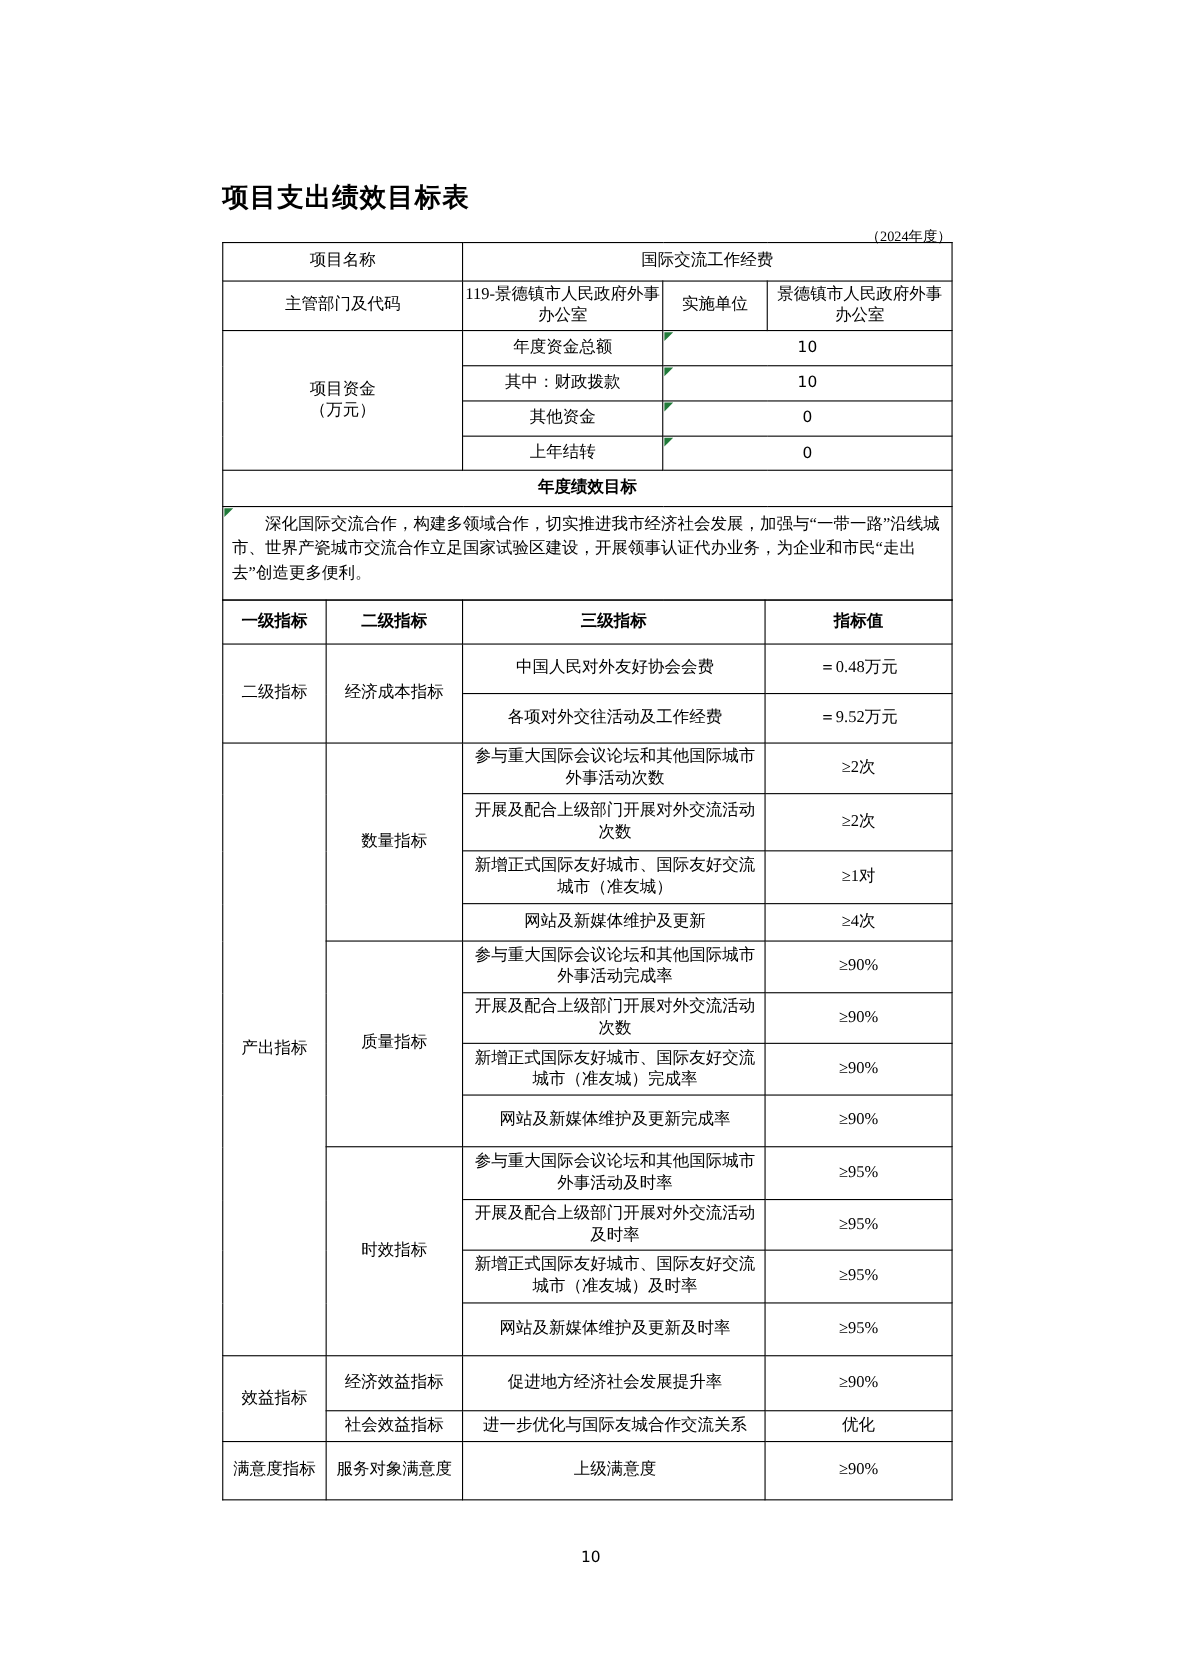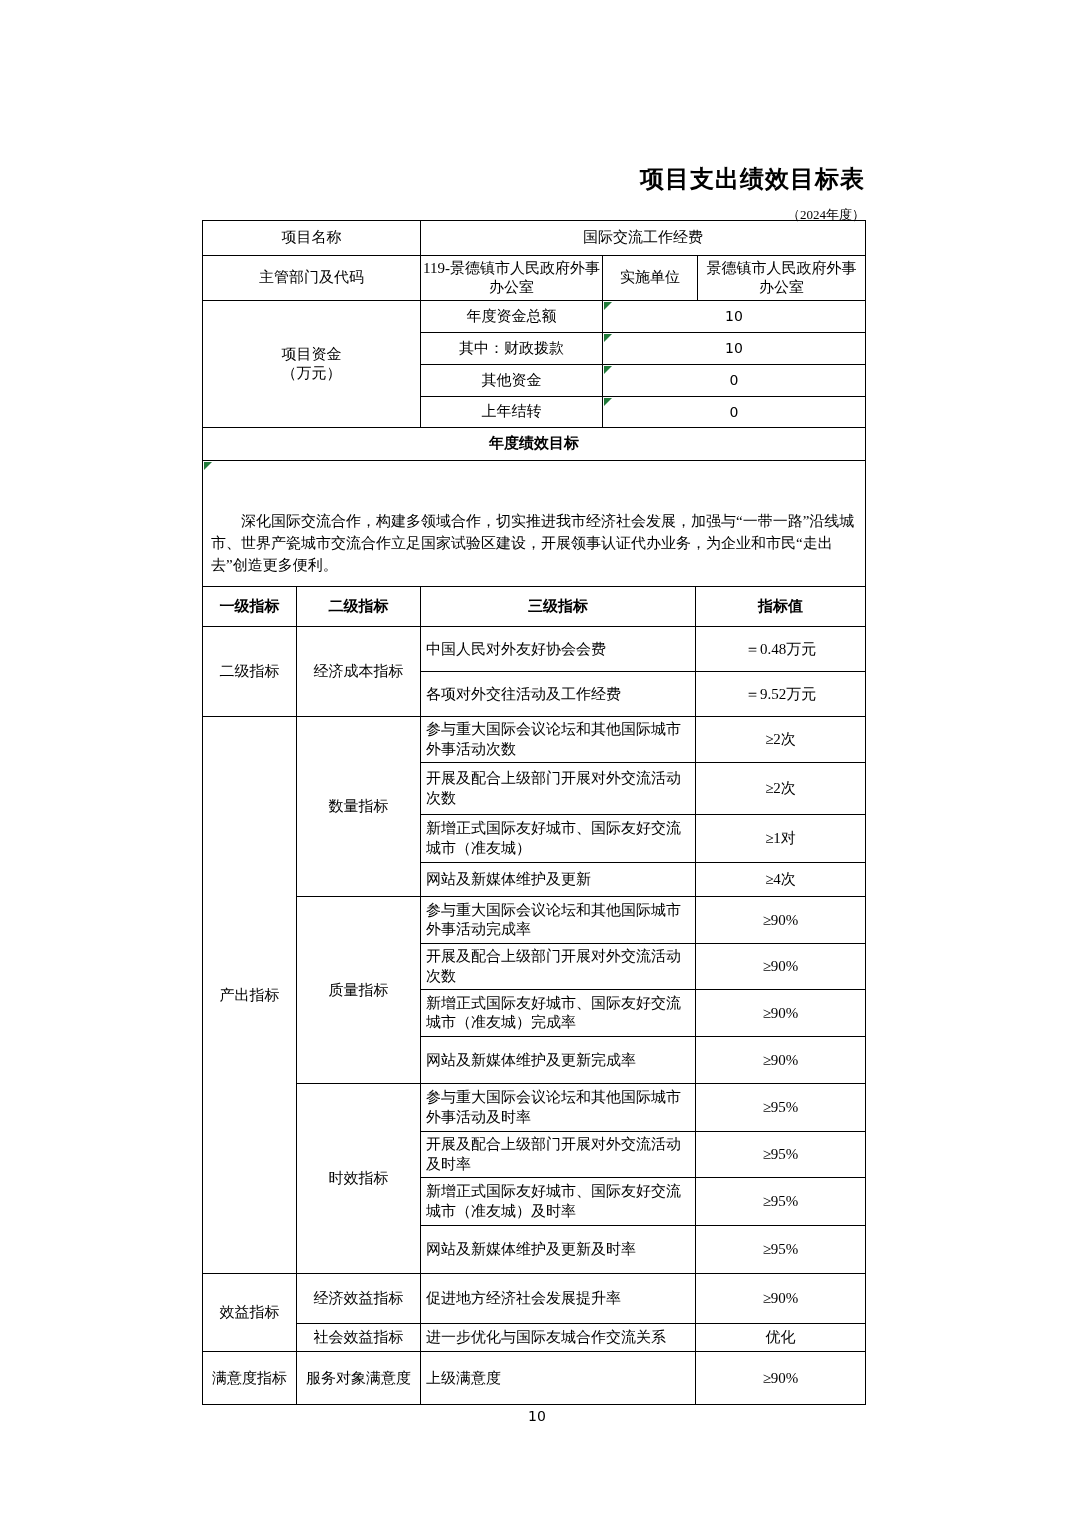--- a/index.html
+++ b/index.html
@@ -1,41 +1,41 @@
 <!DOCTYPE html>
 <html><head>
 <meta charset="utf-8">
 <style>
   html,body{margin:0;padding:0;}
   body{
     width:1074px;height:1520px;background:#ffffff;position:relative;
     font-family:"Liberation Serif","DejaVu Serif",serif;color:#000;
   }
   .doc-title{
-    position:absolute;left:202px;top:163px;width:663px;text-align:right;
+    position:absolute;left:202px;top:163px;width:663px;text-align:left;
     font-size:24px;font-weight:bold;letter-spacing:1px;
     font-family:"DejaVu Sans","Liberation Sans",sans-serif;
   }
   .doc-subtitle{
     position:absolute;left:202px;top:206px;width:663px;text-align:right;
     font-size:13px;
   }
   .tbl-wrap{position:absolute;left:202px;top:220px;width:663px;}
   table{border-collapse:collapse;table-layout:fixed;width:663px;}
   td{
     border:1px solid #000;padding:0 2px;font-size:15px;line-height:1.3;
     text-align:center;vertical-align:middle;position:relative;
     word-break:break-all;overflow:hidden;
   }
   .lower{margin-top:-1px;}
-  td.l3{text-align:left;padding-left:5px;padding-right:3px;}
+  td.l3{text-align:center;padding-left:5px;padding-right:3px;}
   td.bold{font-weight:bold;}
   td.num{font-size:14px;font-family:"DejaVu Sans","Liberation Sans",sans-serif;}
   td.goalp{text-align:left;padding:6px 8px 10px 8px;font-size:15px;line-height:1.45;vertical-align:top;}
-  td.goalp .ptext{text-indent:2em;display:block;margin-top:44px;}
+  td.goalp .ptext{text-indent:2em;display:block;}
   .tri::before{
     content:"";position:absolute;top:1px;left:1px;width:0;height:0;
     border-top:8px solid #217a3a;border-right:8px solid transparent;
   }
   .footer-page{
     position:absolute;left:0;top:1408px;width:1074px;text-align:center;
     font-size:14px;font-family:"DejaVu Sans","Liberation Sans",sans-serif;
   }
 </style>
 </head>

